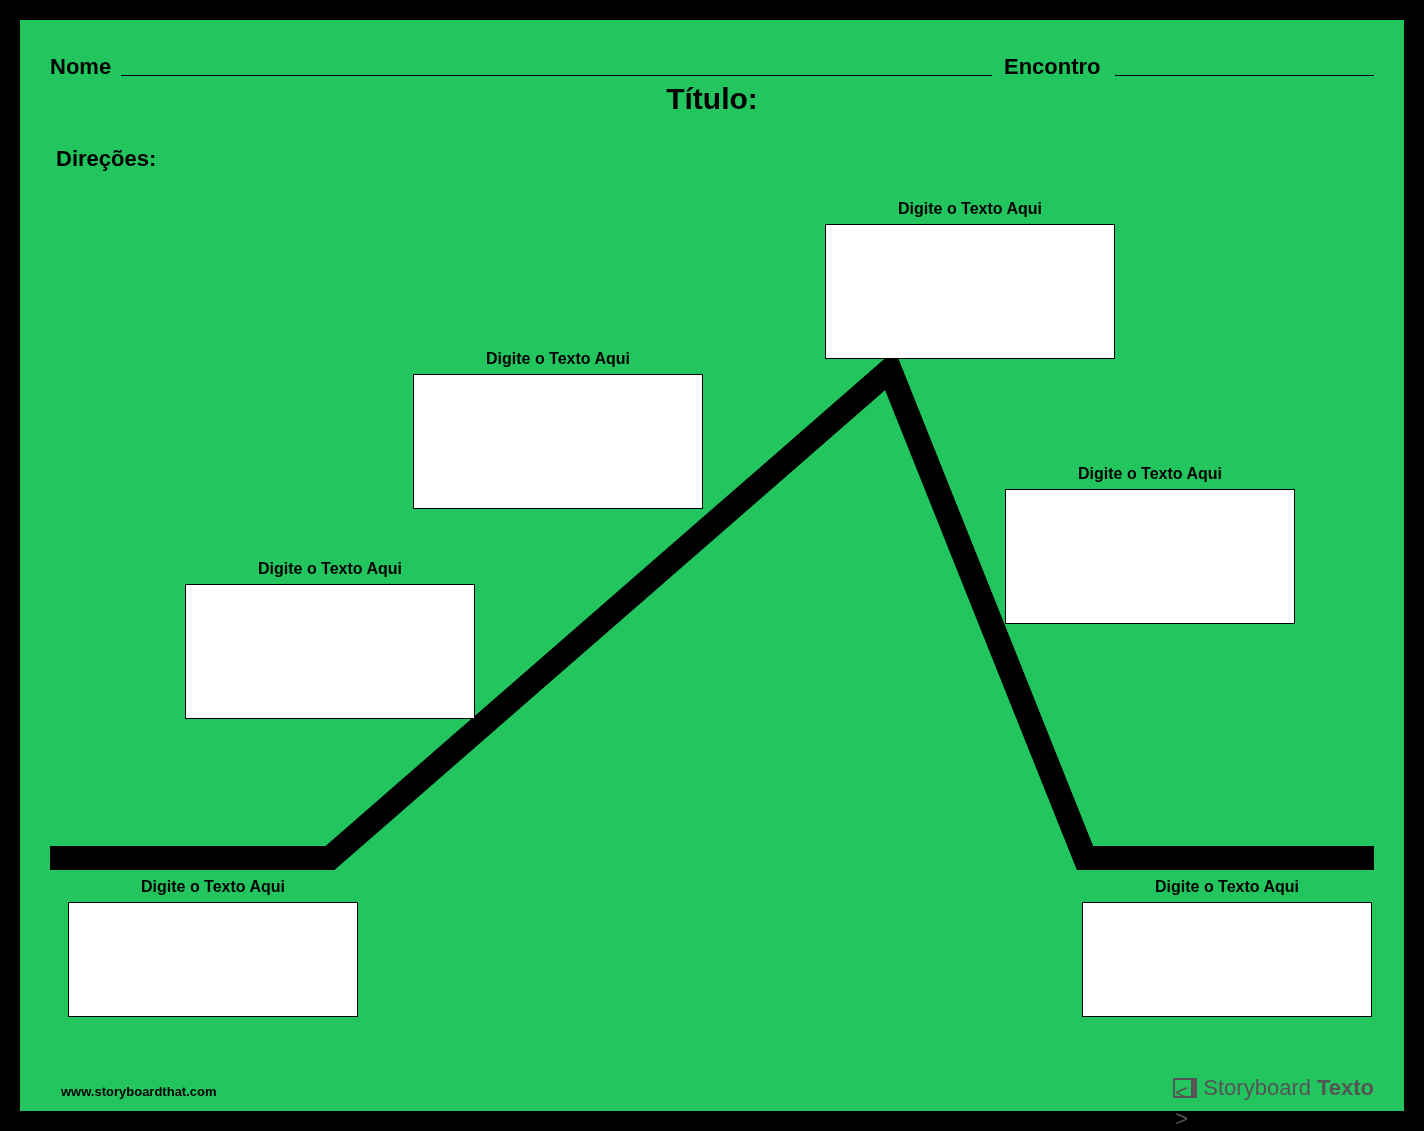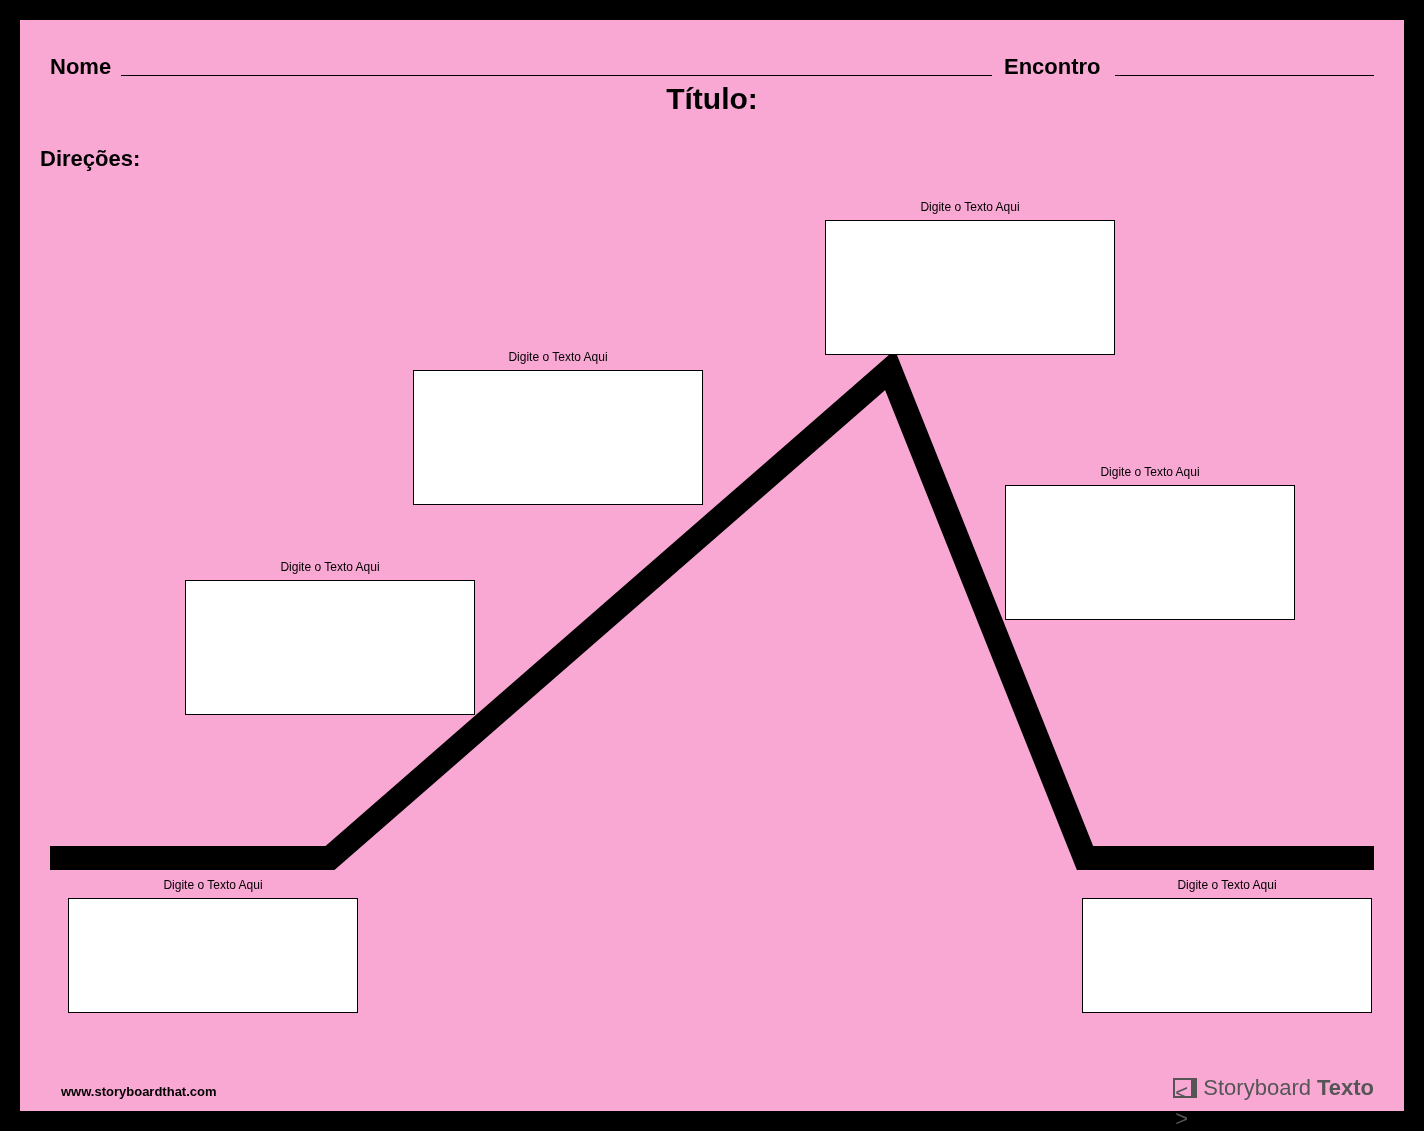--- a/index.html
+++ b/index.html
@@ -9,21 +9,21 @@
     width: 1424px;
     height: 1131px;
     overflow: hidden;
   }
   .page {
     position: absolute;
     left: 20px;
     top: 20px;
     width: 1384px;
     height: 1091px;
-    background: #f9a8d4;
+    background: #22c55e;
   }
   .header-row {
     position: absolute;
     top: 34px;
     left: 30px;
     right: 30px;
     display: flex;
     align-items: flex-end;
     gap: 12px;
     font-weight: 700;
@@ -43,39 +43,39 @@
     top: 62px;
     left: 0;
     right: 0;
     text-align: center;
     font-weight: 700;
     font-size: 30px;
   }
   .directions {
     position: absolute;
     top: 126px;
-    left: 20px;
+    left: 36px;
     font-weight: 700;
     font-size: 22px;
   }
   .plot-svg {
     position: absolute;
     left: 0;
     top: 0;
     width: 1384px;
     height: 1091px;
     pointer-events: none;
   }
   .node {
     position: absolute;
     text-align: center;
   }
   .node-label {
-    font-weight: 400;
-    font-size: 12px;
+    font-weight: 700;
+    font-size: 16px;
     margin-bottom: 6px;
     white-space: nowrap;
   }
   .node-box {
     border: 1.5px solid #000;
     background: #fff;
     width: 290px;
     height: 135px;
   }
   .node-box.short { height: 115px; }

